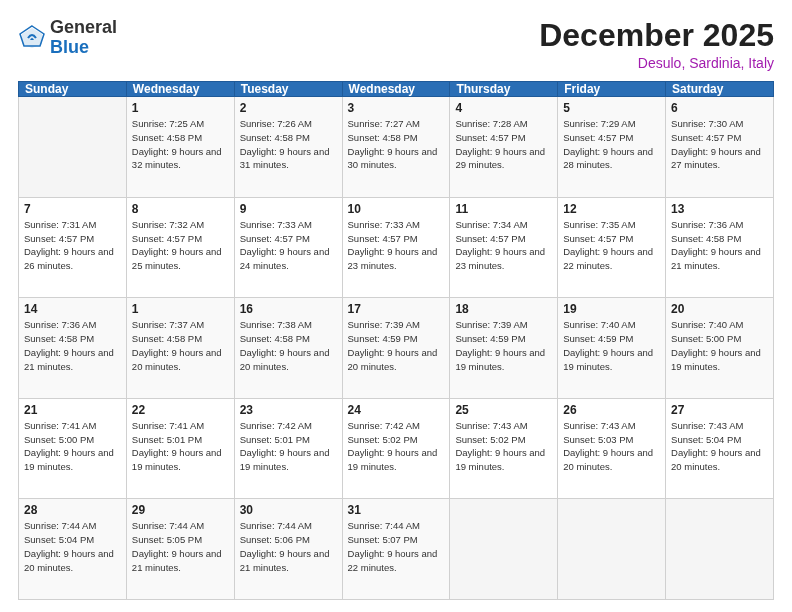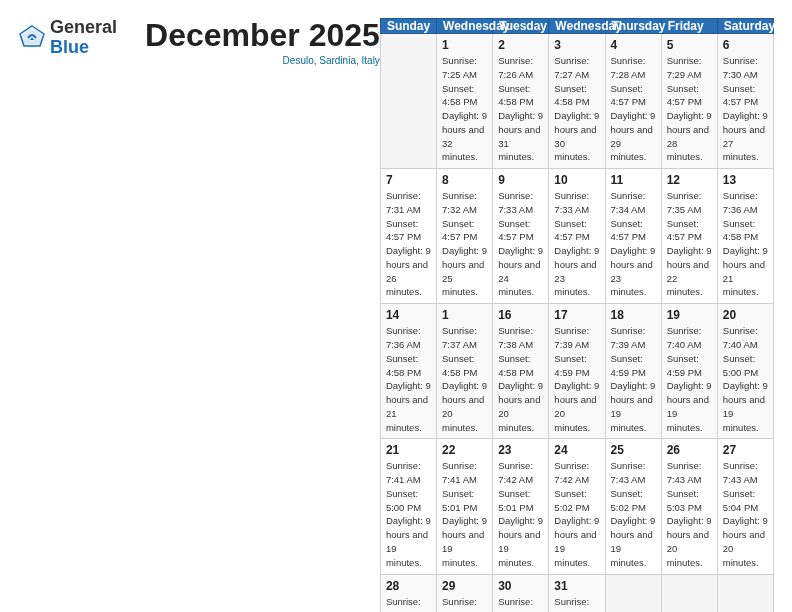--- a/index.html
+++ b/index.html
@@ -8,21 +8,21 @@
       height: 612px;
       font-family: Arial, sans-serif;
       background: #fff;
       overflow: hidden;
     }
     .page {
       width: 792px;
       height: 612px;
       padding: 18px 18px 12px 18px;
       display: flex;
-      flex-direction: row;
+      flex-direction: column;
     }
     .header {
       display: flex;
       align-items: flex-start;
       justify-content: space-between;
       margin-bottom: 10px;
     }
     .logo {
       display: flex;
       align-items: center;
@@ -43,22 +43,22 @@
       text-align: right;
     }
     .month-title {
       font-size: 32px;
       font-weight: bold;
       color: #222;
       line-height: 1.1;
       margin-left: 28px;
     }
     .location {
-      font-size: 10px;
-      color: #0369a1;
+      font-size: 14px;
+      color: #a21caf;
       margin-top: 2px;
     }
     .calendar {
       flex: 1;
       border: 1px solid #ccc;
       border-collapse: collapse;
       width: 100%;
       table-layout: fixed;
     }
     .calendar th {

